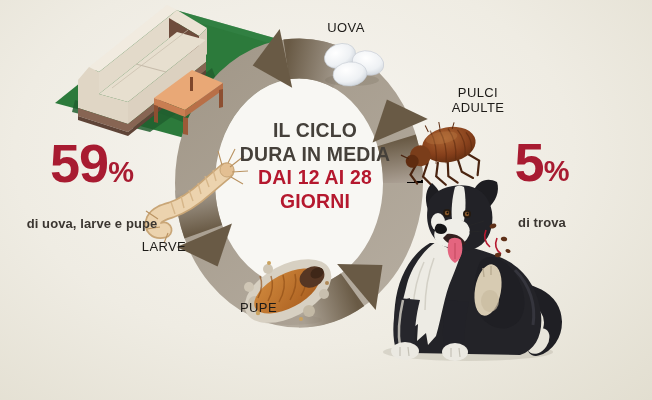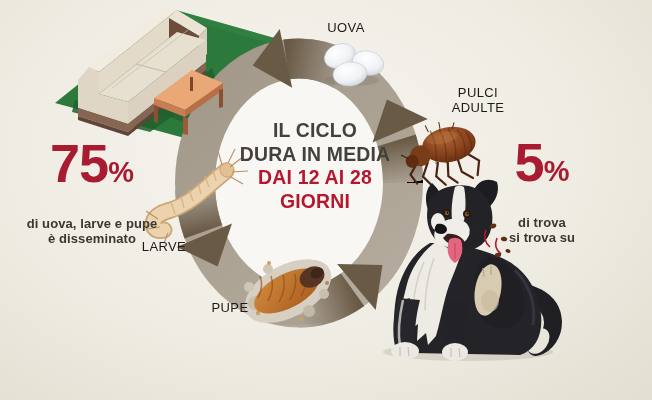--- a/index.html
+++ b/index.html
@@ -21,21 +21,21 @@
   .stat{text-align:center;}
   .stat-value{color:#a81b31;font-weight:700;line-height:50px;letter-spacing:-1px;white-space:nowrap;}
   .stat-num{font-size:54px;}
   .stat-pct{font-size:29px;letter-spacing:0;}
   .stat-caption{font-size:13px;line-height:15px;font-weight:700;color:#3b3631;margin-top:14px;letter-spacing:.1px;}
   .stat-95{left:25px;top:138px;width:134px;}
   .stat-5{left:494px;top:137px;width:96px;}
   .lbl-uova{left:306px;top:21px;width:80px;}
   .lbl-pulci{left:438px;top:86px;width:80px;}
   .lbl-larve{left:124px;top:240px;width:80px;}
-  .lbl-pupe{left:190px;top:301px;width:80px;}
+  .lbl-pupe{left:197px;top:301px;width:80px;text-align:right;}
 </style>
 </head>
 <body>
 
 <div class="stage">
 
   <svg width="652" height="400" viewBox="0 0 652 400">
     <defs>
       <linearGradient id="ringG" gradientUnits="userSpaceOnUse" x1="200" y1="60" x2="400" y2="310">
         <stop offset="0" stop-color="#a29889"></stop>
@@ -230,28 +230,26 @@
   <div class="txt stage-label lbl-pupe">PUPE</div>
 
   <div class="txt center-text">
     <div class="center-gray">IL CICLO</div>
     <div class="center-gray">DURA IN MEDIA</div>
     <div class="center-red">DAI 12 AI 28</div>
     <div class="center-red">GIORNI</div>
   </div>
 
   <div class="txt stat stat-95">
-    <div class="stat-value"><span class="stat-num">75</span><span class="stat-pct">%</span></div>
+    <div class="stat-value"><span class="stat-num">59</span><span class="stat-pct">%</span></div>
     <div class="stat-caption">
       <div>di uova, larve e pupe</div>
-      <div>è disseminato</div>
     </div>
   </div>
 
   <div class="txt stat stat-5">
     <div class="stat-value"><span class="stat-num">5</span><span class="stat-pct">%</span></div>
     <div class="stat-caption">
       <div>di trova</div>
-      <div>si trova su</div>
     </div>
   </div>
 
 </div>
 
 </body></html>

